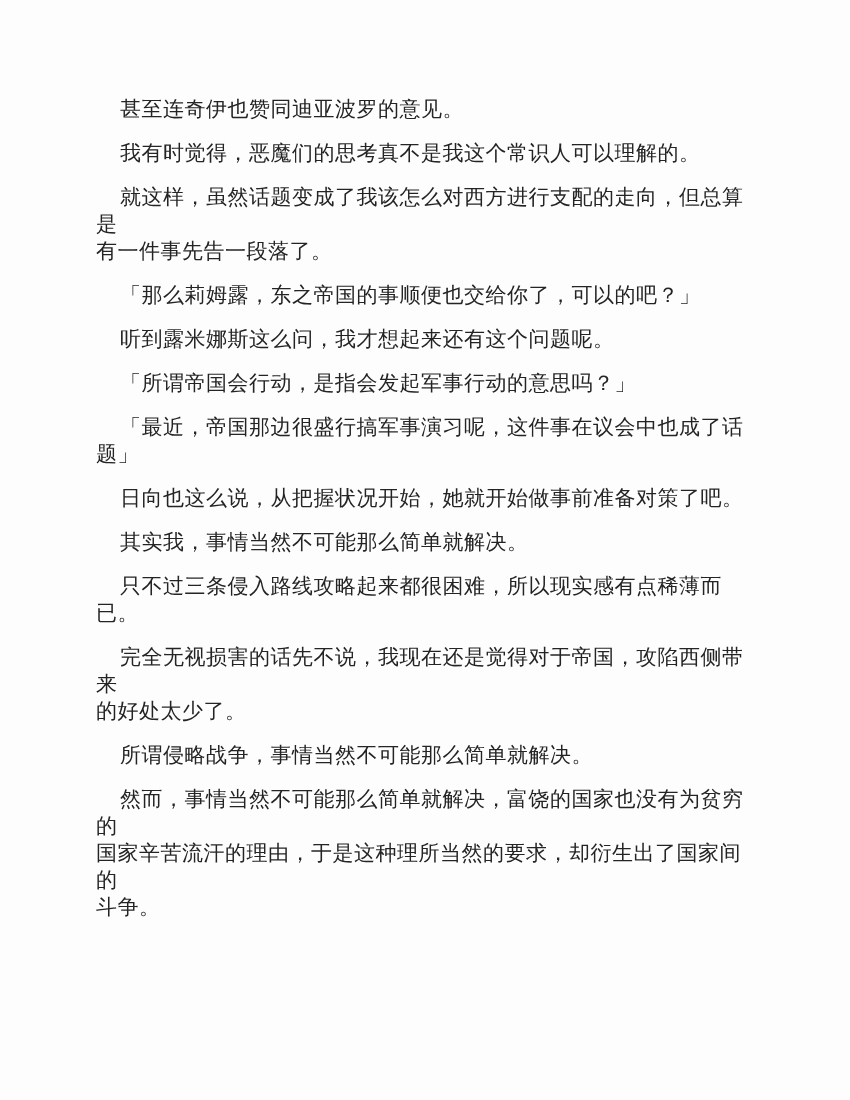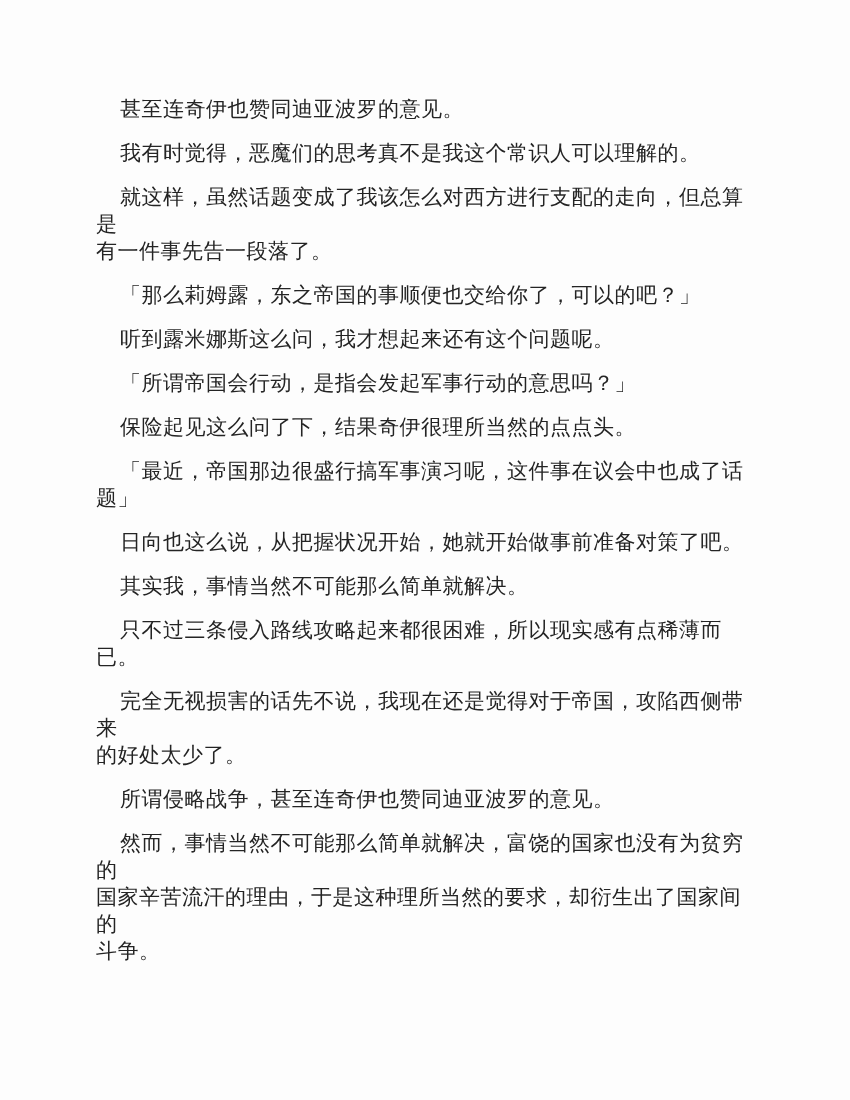--- a/index.html
+++ b/index.html
@@ -41,26 +41,25 @@
 
 <div class="document-page">
   <div class="text-block" style="color: rgb(36, 36, 36);">
     <p>甚至连奇伊也赞同迪亚波罗的意见。</p>
     <p>我有时觉得，恶魔们的思考真不是我这个常识人可以理解的。</p>
     <p>就这样，虽然话题变成了我该怎么对西方进行支配的走向，但总算是
 有一件事先告一段落了。</p>
     <p>「那么莉姆露，东之帝国的事顺便也交给你了，可以的吧？」</p>
     <p>听到露米娜斯这么问，我才想起来还有这个问题呢。</p>
     <p>「所谓帝国会行动，是指会发起军事行动的意思吗？」</p>
-    <p>保险起见这么问了下，结果奇伊很理所当然的点点头。</p>
     <p>「最近，帝国那边很盛行搞军事演习呢，这件事在议会中也成了话
 题」</p>
     <p>日向也这么说，从把握状况开始，她就开始做事前准备对策了吧。</p>
     <p>其实我，事情当然不可能那么简单就解决。</p>
     <p>只不过三条侵入路线攻略起来都很困难，所以现实感有点稀薄而已。</p>
     <p>完全无视损害的话先不说，我现在还是觉得对于帝国，攻陷西侧带来
 的好处太少了。</p>
-    <p>所谓侵略战争，甚至连奇伊也赞同迪亚波罗的意见。</p>
+    <p>所谓侵略战争，事情当然不可能那么简单就解决。</p>
     <p>然而，事情当然不可能那么简单就解决，富饶的国家也没有为贫穷的
 国家辛苦流汗的理由，于是这种理所当然的要求，却衍生出了国家间的
 斗争。</p>
   </div>
 </div>
 
 </body></html>

